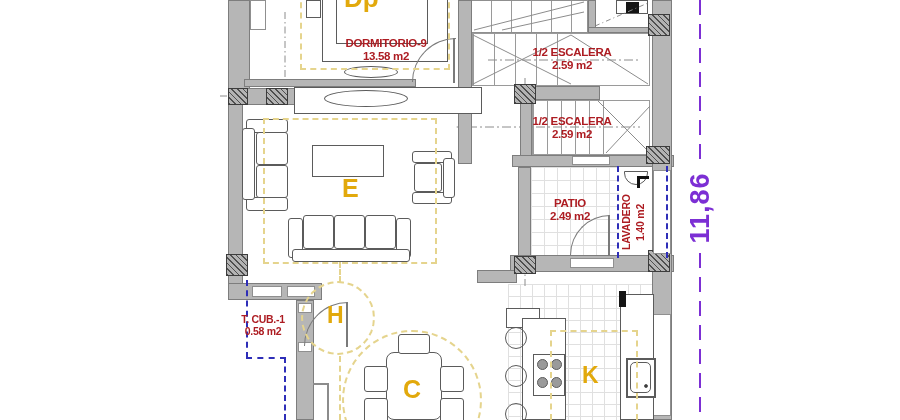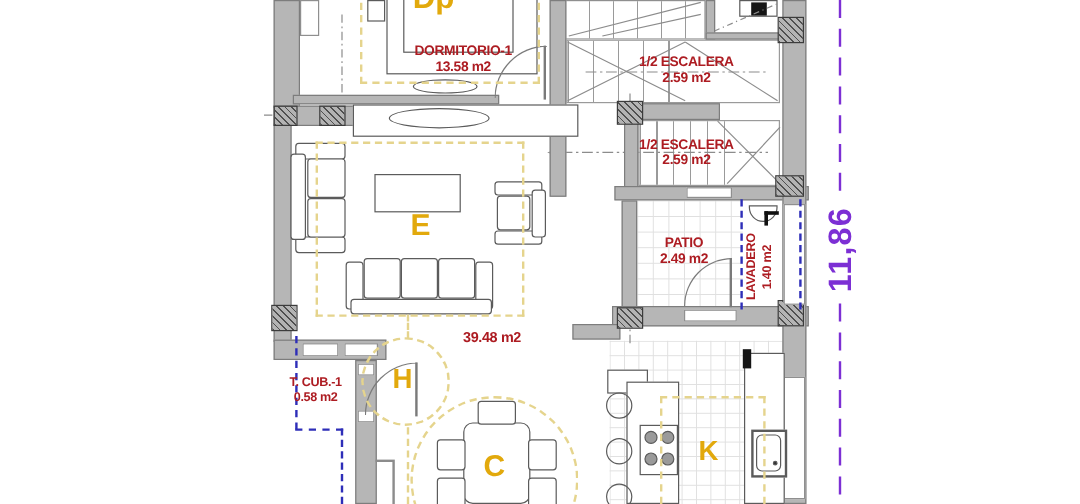--- a/index.html
+++ b/index.html
@@ -193,41 +193,40 @@
   <div class="yline-v" style="left:339px;top:262px;height:20px"></div>
   <div class="yline-v" style="left:339px;top:356px;height:64px"></div>
 
   <div class="bline-v" style="left:246px;top:280px;height:78px"></div>
   <div class="bline-h" style="left:246px;top:357px;width:40px"></div>
   <div class="bline-v" style="left:284px;top:357px;height:63px"></div>
   <div class="bline-v" style="left:617px;top:166px;height:92px"></div>
   <div class="bline-v" style="left:666px;top:166px;height:92px"></div>
 
   <div class="label" style="left:306px;top:37px;width:160px">
-    <div>DORMITORIO-1</div>
+    <div>DORMITORIO-9</div>
     <div>13.58 m2</div>
   </div>
   <div class="label" style="left:512px;top:46px;width:120px">
     <div>1/2 ESCALERA</div>
     <div>2.59 m2</div>
   </div>
   <div class="label" style="left:512px;top:115px;width:120px">
     <div>1/2 ESCALERA</div>
     <div>2.59 m2</div>
   </div>
   <div class="label" style="left:528px;top:197px;width:84px">
     <div>PATIO</div>
     <div>2.49 m2</div>
   </div>
   <div class="vlabel" style="left:620px;top:186px;height:72px">
     <div>LAVADERO</div>
     <div>1.40 m2</div>
   </div>
   <div class="label" style="left:330px;top:275px;width:160px;font-size:12px">
-    <div>39.48 m2</div>
   </div>
   <div class="label" style="left:231px;top:313px;width:64px;font-size:10.5px">
     <div>T. CUB.-1</div>
     <div>0.58 m2</div>
   </div>
 
   <div class="letter" style="left:344px;top:-15px;font-size:26px">Dp</div>
   <div class="letter" style="left:342px;top:176px">E</div>
   <div class="letter" style="left:327px;top:304px;font-size:23px">H</div>
   <div class="letter" style="left:403px;top:377px">C</div>

